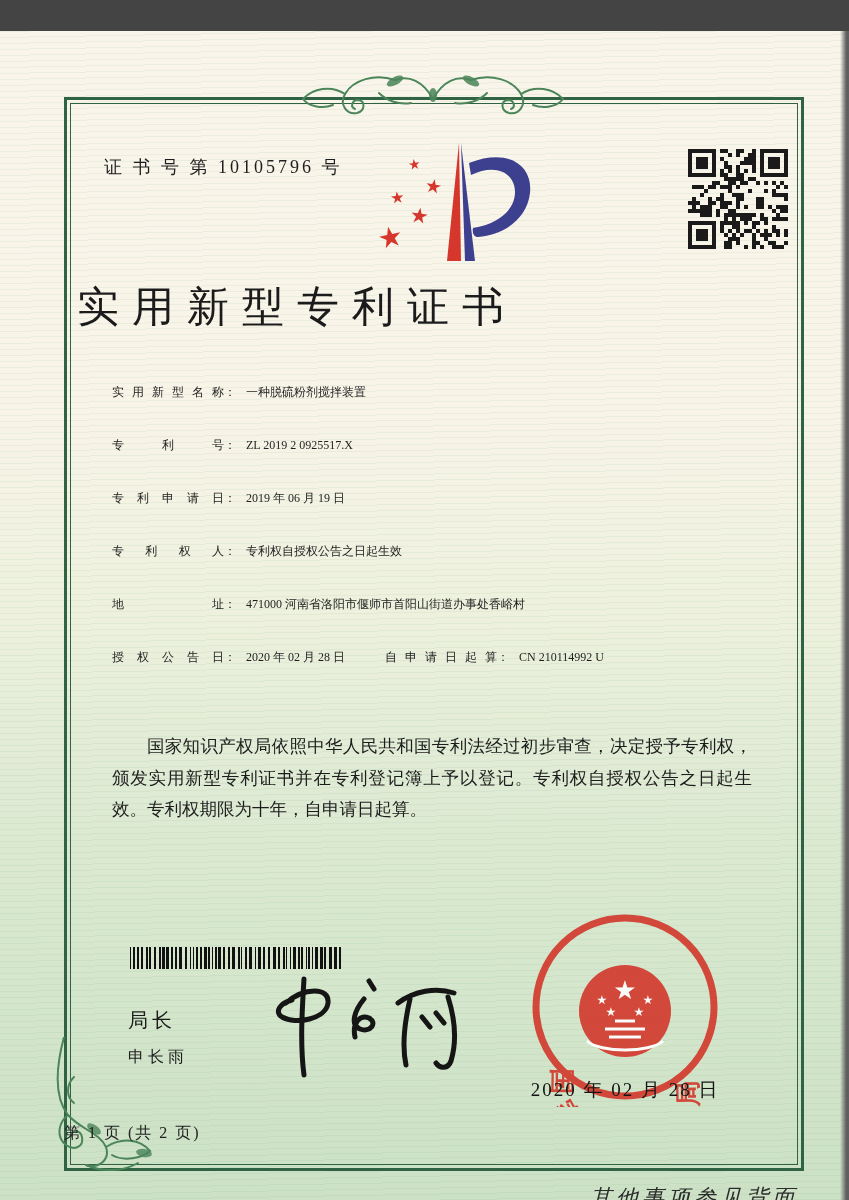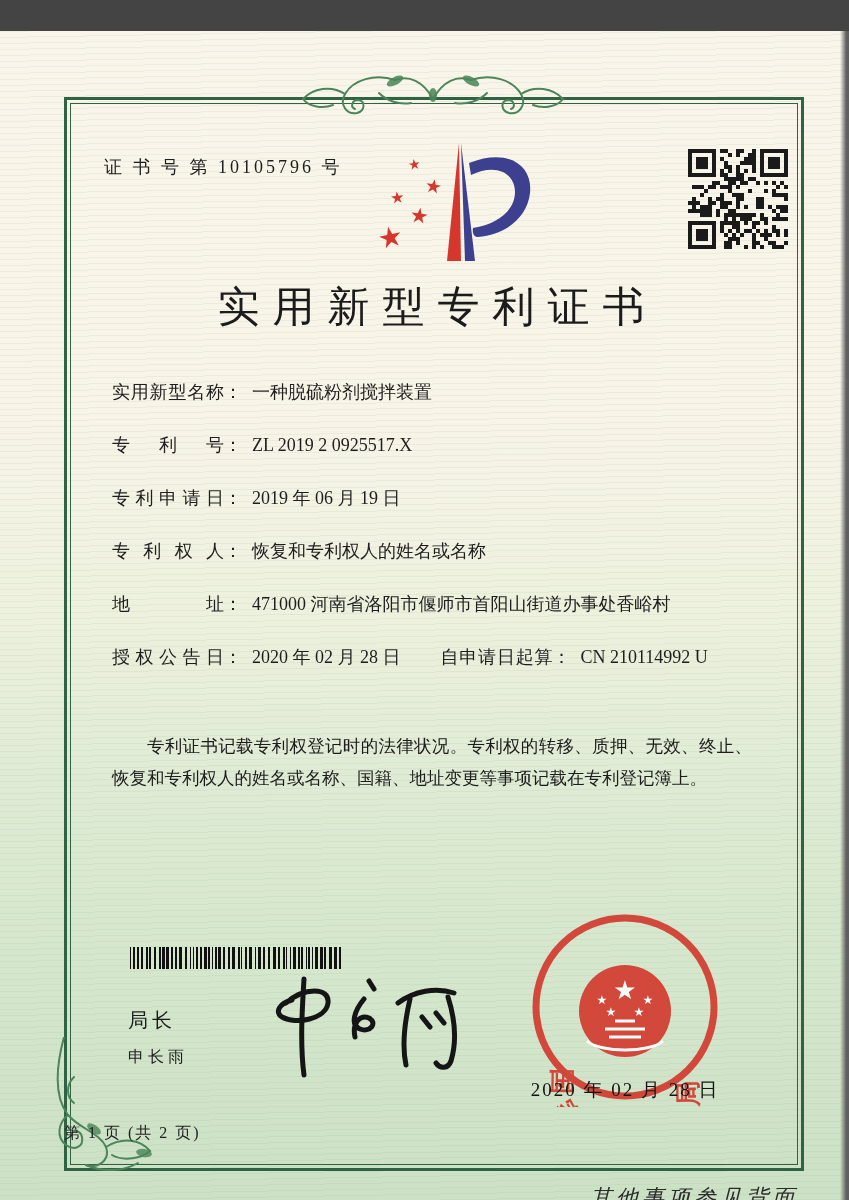--- a/index.html
+++ b/index.html
@@ -14,23 +14,23 @@
   .edge-right{position:absolute;top:0;right:0;bottom:0;width:9px;
     background:linear-gradient(90deg,rgba(80,80,80,0),#5f5f5f 70%);}
   .edge-bottom{position:absolute;left:0;right:0;bottom:0;height:10px;
     background:linear-gradient(0deg,#6e6e6e,rgba(110,110,110,0));}
   .frame{position:absolute;left:64px;top:66px;width:734px;height:1068px;
     border:3px solid #2f6344;}
   .frame-inner{position:absolute;left:3px;top:3px;right:3px;bottom:3px;border:1px solid #2f6344;}
   .cert-number{position:absolute;left:104px;top:124px;font-size:18px;letter-spacing:3px;color:#1e1e1e;}
   .logo{position:absolute;left:368px;top:108px;width:170px;height:128px;}
   .qr{position:absolute;left:688px;top:118px;width:100px;height:100px;}
-  .title{position:absolute;left:64px;top:248px;width:734px;text-align:center;
+  .title{position:absolute;left:64px;top:248px;width:734px;
     font-size:42px;letter-spacing:13px;text-indent:13px;color:#1b1b1b;font-weight:500;}
-  .fields{position:absolute;left:112px;top:348px;width:650px;font-size:18px;}
+  .fields{position:absolute;left:112px;top:348px;width:650px;font-size:12px;}
   .field-row{margin-bottom:26px;line-height:27px;white-space:nowrap;}
   .field-label{display:inline-block;width:112px;text-align:justify;text-align-last:justify;
     vertical-align:top;color:#1e1e1e;}
   .field-colon{display:inline-block;margin-right:10px;color:#1e1e1e;}
   .field-value{color:#1e1e1e;}
   .grant-pair2{margin-left:40px;}
   .body-text{position:absolute;left:112px;top:700px;width:640px;font-size:17.5px;
     line-height:31.5px;text-align:justify;color:#1c1c1c;}
   .body-text p{margin:0;text-indent:2em;}
   .barcode{position:absolute;left:130px;top:916px;width:216px;height:22px;}
@@ -411,32 +411,32 @@
     <div class="field-row">
       <span class="field-label">实用新型名称</span><span class="field-colon">：</span><span class="field-value">一种脱硫粉剂搅拌装置</span>
     </div>
     <div class="field-row">
       <span class="field-label">专利号</span><span class="field-colon">：</span><span class="field-value">ZL 2019 2 0925517.X</span>
     </div>
     <div class="field-row">
       <span class="field-label">专利申请日</span><span class="field-colon">：</span><span class="field-value">2019 年 06 月 19 日</span>
     </div>
     <div class="field-row">
-      <span class="field-label">专利权人</span><span class="field-colon">：</span><span class="field-value">恢复和专利权人的姓名或名称</span>
+      <span class="field-label">专利权人</span><span class="field-colon">：</span><span class="field-value">专利权自授权公告之日起生效</span>
     </div>
     <div class="field-row">
       <span class="field-label">地址</span><span class="field-colon">：</span><span class="field-value">471000 河南省洛阳市偃师市首阳山街道办事处香峪村</span>
     </div>
     <div class="field-row">
       <span class="field-label">授权公告日</span><span class="field-colon">：</span><span class="field-value">2020 年 02 月 28 日</span><span class="grant-pair2"><span class="field-label">自申请日起算</span><span class="field-colon">：</span><span class="field-value">CN 210114992 U</span></span>
     </div>
   </div>
 
   <div class="body-text">
-    <p>专利证书记载专利权登记时的法律状况。专利权的转移、质押、无效、终止、恢复和专利权人的姓名或名称、国籍、地址变更等事项记载在专利登记簿上。</p>
+    <p>国家知识产权局依照中华人民共和国专利法经过初步审查，决定授予专利权，颁发实用新型专利证书并在专利登记簿上予以登记。专利权自授权公告之日起生效。专利权期限为十年，自申请日起算。</p>
   </div>
 
   <div class="barcode">
     <svg viewBox="0 0 216 22" width="216" height="22" fill="#111">
         <rect x="0" y="0" width="1" height="22"></rect>
         <rect x="3" y="0" width="2" height="22"></rect>
         <rect x="7" y="0" width="2" height="22"></rect>
         <rect x="11" y="0" width="2" height="22"></rect>
         <rect x="16" y="0" width="2" height="22"></rect>
         <rect x="19" y="0" width="2" height="22"></rect>

